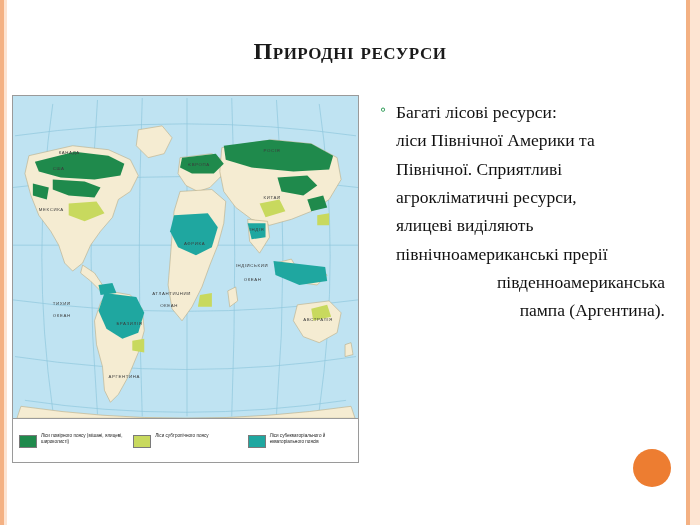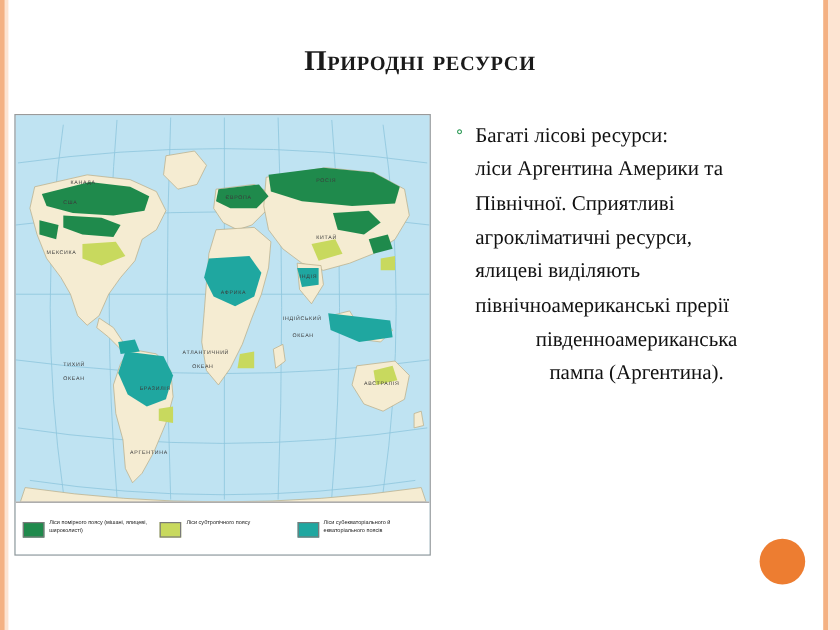--- a/index.html
+++ b/index.html
@@ -113,21 +113,21 @@
     flex: 1;
     font-family: Liberation Serif, serif;
     font-size: 17.5px;
     line-height: 1.62;
     color: #111111;
     text-align: justify;
     text-justify: inter-word;
     hyphens: none;
   }
   .bullet-body .tail {
-    text-align: center;
+    text-align: right;
   }
 
   
   .orange-dot {
     position: absolute;
     right: 29px;
     bottom: 38px;
     width: 38px;
     height: 38px;
     border-radius: 50%;
@@ -275,21 +275,21 @@
       <span class="legend-text">Ліси субекваторіального й екваторіального поясів</span>
     </div>
   </div>
 </div>
 
 <div class="text-col">
   <div class="bullet-row">
     <span class="bullet-marker">⚬</span>
     <div class="bullet-body">
       <div>Багаті лісові ресурси:</div>
-      <div>ліси Аргентина Америки та</div>
+      <div>ліси Північної Америки та</div>
       <div>Північної. Сприятливі</div>
       <div>агрокліматичні ресурси,</div>
       <div>ялицеві виділяють</div>
       <div>північноамериканські прерії</div>
       <div class="tail">південноамериканська</div>
       <div class="tail">пампа (Аргентина).</div>
     </div>
   </div>
 </div>
 

